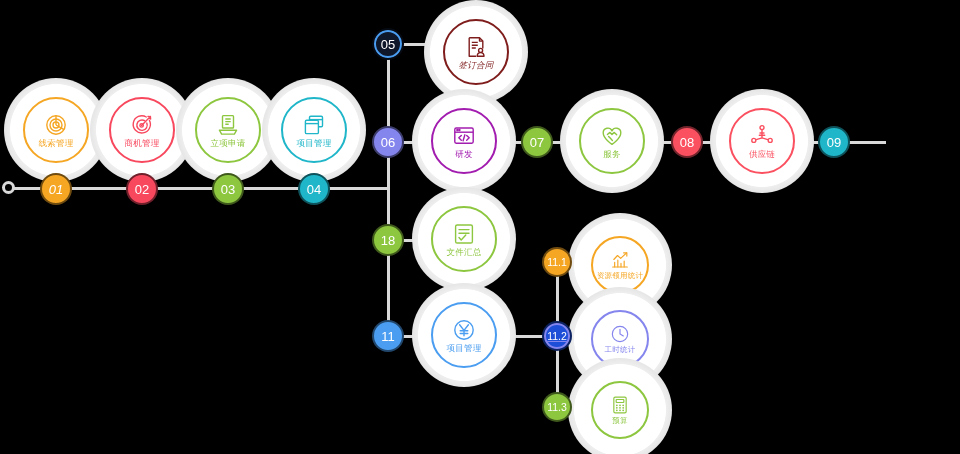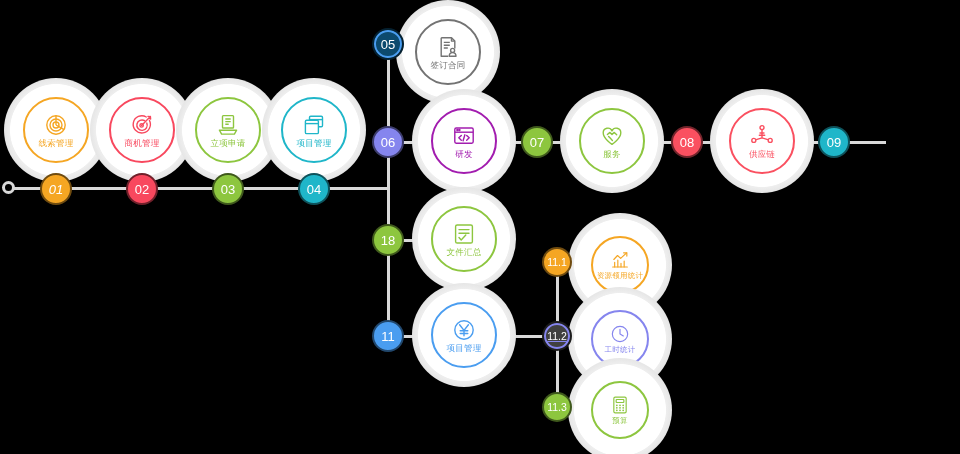--- a/index.html
+++ b/index.html
@@ -182,21 +182,21 @@
           <rect x="7.5" y="3.2" width="13" height="10.6" rx="1.2"></rect>
           <path d="M7.5 6.6h13"></path>
           <rect x="3.4" y="7.2" width="13" height="13.4" rx="1.2" fill="#fff"></rect>
           <path d="M3.4 10.6h13"></path>
         </svg>
       </span>
       <span class="lbl">项目管理</span>
     </div>
   </div>
 
-  <div class="node" style="left:396px; top:0px; color:#737373;">
+  <div class="node" style="left:424px; top:0px; color:#7f1d1d;font-style:italic;">
     <div class="ring">
       <span class="glyph">
         <svg viewBox="0 0 24 24" fill="none" stroke="currentColor" stroke-width="1.4" stroke-linejoin="round">
           <path d="M5.2 2.8h10.3l3.3 3.3v7.3"></path>
             <path d="M5.2 2.8v18.4h7"></path>
           <path d="M15.5 2.8v3.3h3.3"></path>
           <path d="M7.8 7.4h6M7.8 10.2h6M7.8 13h4"></path>
           <circle cx="16.6" cy="15.4" r="2"></circle>
           <path d="M13.2 21.2c0-2.3 1.5-3.6 3.4-3.6s3.4 1.3 3.4 3.6z"></path>
         </svg>
@@ -318,21 +318,21 @@
   </div>
   <div class="badge" style="left:126px; top:173px; background:#f8485e; color:#f8485e;">
     <span>02</span>
   </div>
   <div class="badge" style="left:212px; top:173px; background:#8dc63f; color:#8dc63f;">
     <span>03</span>
   </div>
   <div class="badge" style="left:298px; top:173px; background:#1fb6c9; color:#1fb6c9;">
     <span>04</span>
   </div>
-  <div class="badge" style="left:372px; top:28px; background:#0c4a6e; color:#4a9df0;">
+  <div class="badge" style="left:372px; top:28px; background:#0f172a; color:#4a9df0;">
     <span>05</span>
   </div>
   <div class="badge" style="left:372px; top:126px; background:#8585ee; color:#8585ee;">
     <span>06</span>
   </div>
   <div class="badge" style="left:521px; top:126px; background:#8dc63f; color:#8dc63f;">
     <span>07</span>
   </div>
   <div class="badge" style="left:671px; top:126px; background:#fa5060; color:#fa5060;">
     <span>08</span>
@@ -342,20 +342,20 @@
   </div>
   <div class="badge" style="left:372px; top:224px; background:#8dc63f; color:#8dc63f;">
     <span>18</span>
   </div>
   <div class="badge" style="left:372px; top:320px; background:#4a9df0; color:#4a9df0;">
     <span>11</span>
   </div>
   <div class="badge sub" style="left:542px; top:247px; background:#f5a623; color:#f5a623;">
     <span>11.1</span>
   </div>
-  <div class="badge sub" style="left:542px; top:321px; background:#404040; color:#8585ee;">
+  <div class="badge sub" style="left:542px; top:321px; background:#1d4ed8; color:#8585ee;">
     <span>11.2</span>
   </div>
   <div class="badge sub" style="left:542px; top:392px; background:#8dc63f; color:#8dc63f;">
     <span>11.3</span>
   </div>
 
 </div>
 
 </body></html>

